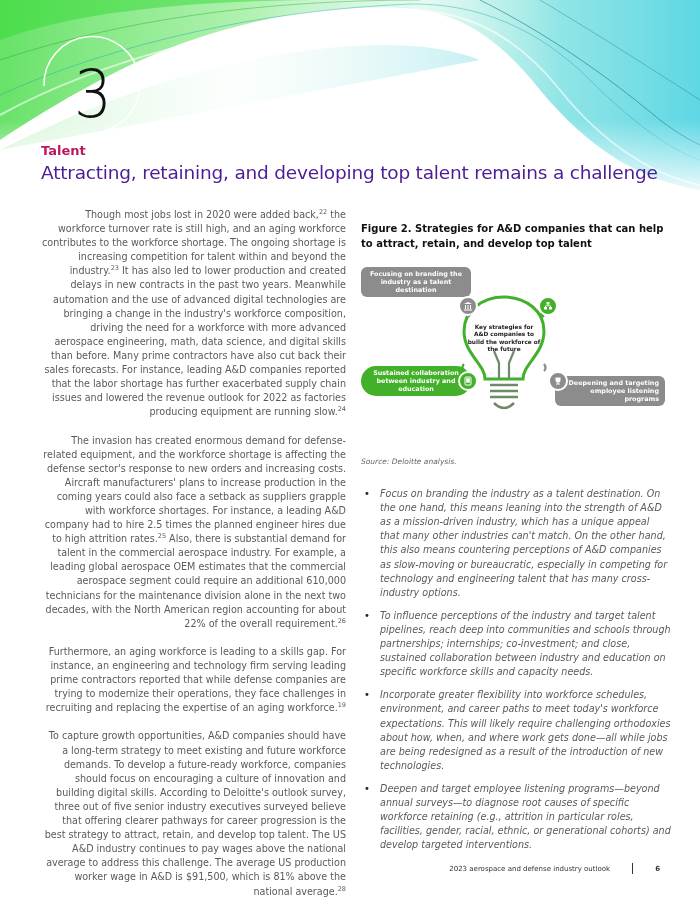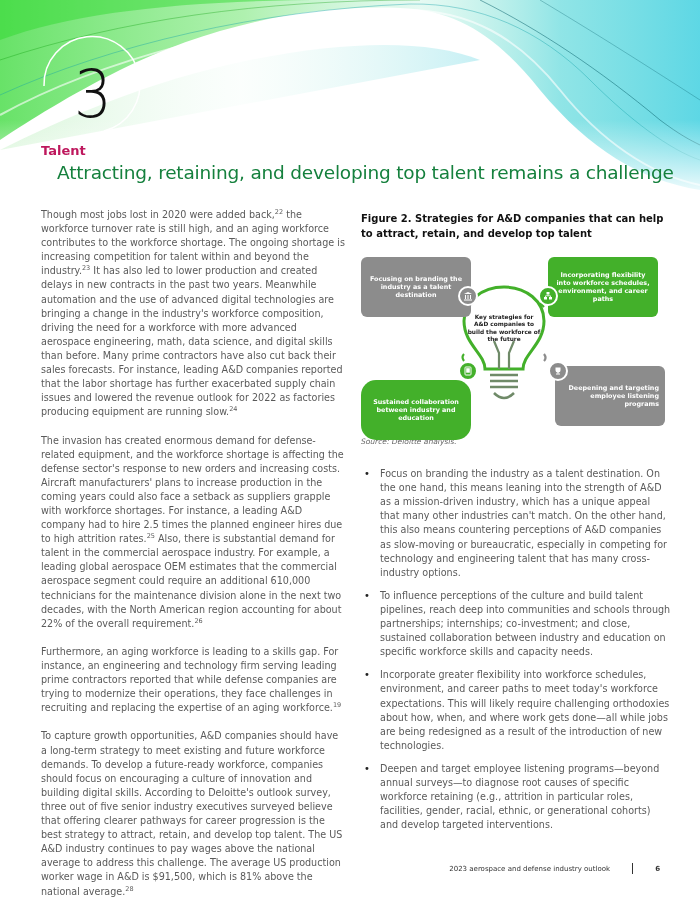--- a/index.html
+++ b/index.html
@@ -5,44 +5,44 @@
   * { box-sizing: border-box; margin: 0; padding: 0; }
   html, body { width: 700px; height: 906px; background: #ffffff; overflow: hidden; }
   body { position: relative; font-family: "DejaVu Sans", sans-serif; color: #5a5a5a; }
 
   .hero { position: absolute; left: 0; top: 0; width: 700px; height: 200px; overflow: hidden; }
   .hero svg { position: absolute; left: 0; top: 0; }
 
   .section-number { position: absolute; left: 74px; top: 62px; font-family: "DejaVu Sans", sans-serif; font-weight: 200; font-size: 66px; line-height: 1; color: #111; letter-spacing: -2px; transform: scaleX(0.9); transform-origin: left top; }
 
   .section-label { position: absolute; left: 41px; top: 143px; font-size: 13px; font-weight: bold; color: #be185d; }
-  .page-title { position: absolute; left: 41px; top: 162px; font-size: 18.5px; font-weight: normal; color: #15803d; letter-spacing: -0.2px; white-space: nowrap; margin-left: 16px; }
+  .page-title { position: absolute; left: 41px; top: 162px; font-size: 18.5px; font-weight: normal; color: #4c1d95; letter-spacing: -0.2px; white-space: nowrap; }
 
   .col { position: absolute; font-size: 9.6px; line-height: 14.1px; color: #5a5a5a; }
   .col-left { left: 41px; top: 208px; width: 305px; }
   .col-right { left: 361px; top: 208px; width: 310px; }
-  .col p { margin-bottom: 14.1px; }
+  .col p { margin-bottom: 14.1px; text-align: right; }
   sup { font-size: 6.5px; line-height: 0; vertical-align: super; }
 
-  .fig-title { font-weight: bold; color: #111; font-size: 10px; line-height: 14.5px; margin-top: 4px; margin-bottom: 8px; }
+  .fig-title { font-weight: bold; color: #111; font-size: 10px; line-height: 14.5px; margin-top: 14px; margin-bottom: 8px; }
 
   .figure { position: relative; width: 330px; height: 176px; margin-left: -3px; }
-  .fig-box { position: absolute; width: 110px; height: 60px; border-radius: 6px; color: #fff; font-size: 6.4px; font-weight: bold; line-height: 8px; text-align: center; display: flex; align-items: center; justify-content: center; padding: 0 6px; }
+  .fig-box { position: absolute; width: 110px; height: 30px; border-radius: 6px; color: #fff; font-size: 6.4px; font-weight: bold; line-height: 8px; text-align: center; display: flex; align-items: center; justify-content: center; padding: 0 6px; }
   .gray { background: #8c8c8c; }
   .green { background: #43b02a; }
   .box-tl { left: 3px; top: 8px; }
   .box-tr { left: 190px; top: 8px; }
-  .box-bl { left: 3px; top: 131px; border-radius: 15px; }
+  .box-bl { left: 3px; top: 107px; border-radius: 15px; }
   .box-br { left: 197px; top: 117px; text-align: right; }
   .icon-circle { position: absolute; width: 20px; height: 20px; border-radius: 50%; border: 2px solid #fff; display: flex; align-items: center; justify-content: center; color: #fff; font-size: 9px; }
   .fig-center-text { position: absolute; left: 109px; top: 65px; width: 74px; text-align: center; font-size: 5.8px; font-weight: bold; color: #222; line-height: 7.3px; }
-  .fig-source { font-style: italic; font-size: 7.5px; color: #666; margin-top: 10px; margin-bottom: 18px; }
+  .fig-source { font-style: italic; font-size: 7.5px; color: #666; margin-top: 20px; margin-bottom: 18px; }
 
   ul.bullets { list-style: none; }
-  ul.bullets li { position: relative; padding-left: 19px; margin-bottom: 9px; }
+  ul.bullets li { position: relative; padding-left: 19px; margin-bottom: 9px; font-style: italic; }
   ul.bullets li::before { content: "•"; position: absolute; left: 3px; top: 0; color: #222; font-size: 10px; }
 
   .footer { position: absolute; right: 40px; top: 863px; font-size: 7px; color: #333; display: flex; align-items: center; gap: 22px; }
   .footer .sep { display: inline-block; width: 1px; height: 11px; background: #333; }
   .footer .pg { font-weight: bold; }
 </style>
 </head>
 <body>
 
 <div class="hero">
@@ -120,23 +120,20 @@
 
     <div class="fig-box gray box-tl">
       <span>Focusing on branding the industry as a talent destination</span>
     </div>
     <div class="icon-circle gray" style="left:100px;top:37px;">
       <svg width="10" height="10" viewBox="0 0 10 10">
           <path d="M1,3 L5,1 L9,3 Z M2,4 h1 v4 h-1z M4.5,4 h1 v4 h-1z M7,4 h1 v4 h-1z M1,8.5 h8 v1 h-8z" fill="#fff"></path>
         </svg>
     </div>
 
-    <div class="fig-box green box-tr">
-      <span>Incorporating flexibility into workforce schedules, environment, and career paths</span>
-    </div>
     <div class="icon-circle green" style="left:180px;top:37px;">
       <svg width="10" height="10" viewBox="0 0 10 10">
           <rect x="3.5" y="1" width="3" height="2.5" fill="#fff"></rect>
           <rect x="1" y="6" width="3" height="2.5" fill="#fff"></rect>
           <rect x="6" y="6" width="3" height="2.5" fill="#fff"></rect>
           <path d="M5,3.5 v1.3 M2.5,6 v-1.2 h5 v1.2" stroke="#fff" stroke-width="0.8" fill="none"></path>
         </svg>
     </div>
 
     <div class="fig-box green box-bl">
@@ -158,21 +155,21 @@
           <rect x="4.4" y="6" width="1.2" height="1.5" fill="#fff"></rect>
           <rect x="3" y="7.5" width="4" height="1" fill="#fff"></rect>
         </svg>
     </div>
   </div>
 
   <div class="fig-source">Source: Deloitte analysis.</div>
 
   <ul class="bullets">
     <li>Focus on branding the industry as a talent destination. On the one hand, this means leaning into the strength of A&amp;D as a mission-driven industry, which has a unique appeal that many other industries can't match. On the other hand, this also means countering perceptions of A&amp;D companies as slow-moving or bureaucratic, especially in competing for technology and engineering talent that has many cross-industry options.</li>
-    <li>To influence perceptions of the culture and build talent pipelines, reach deep into communities and schools through partnerships; internships; co-investment; and close, sustained collaboration between industry and education on specific workforce skills and capacity needs.</li>
+    <li>To influence perceptions of the industry and target talent pipelines, reach deep into communities and schools through partnerships; internships; co-investment; and close, sustained collaboration between industry and education on specific workforce skills and capacity needs.</li>
     <li>Incorporate greater flexibility into workforce schedules, environment, and career paths to meet today's workforce expectations. This will likely require challenging orthodoxies about how, when, and where work gets done—all while jobs are being redesigned as a result of the introduction of new technologies.</li>
     <li>Deepen and target employee listening programs—beyond annual surveys—to diagnose root causes of specific workforce retaining (e.g., attrition in particular roles, facilities, gender, racial, ethnic, or generational cohorts) and develop targeted interventions.</li>
   </ul>
 </div>
 
 <div class="footer">
   <span>2023 aerospace and defense industry outlook</span>
   <span class="sep"></span>
   <span class="pg">6</span>
 </div>

